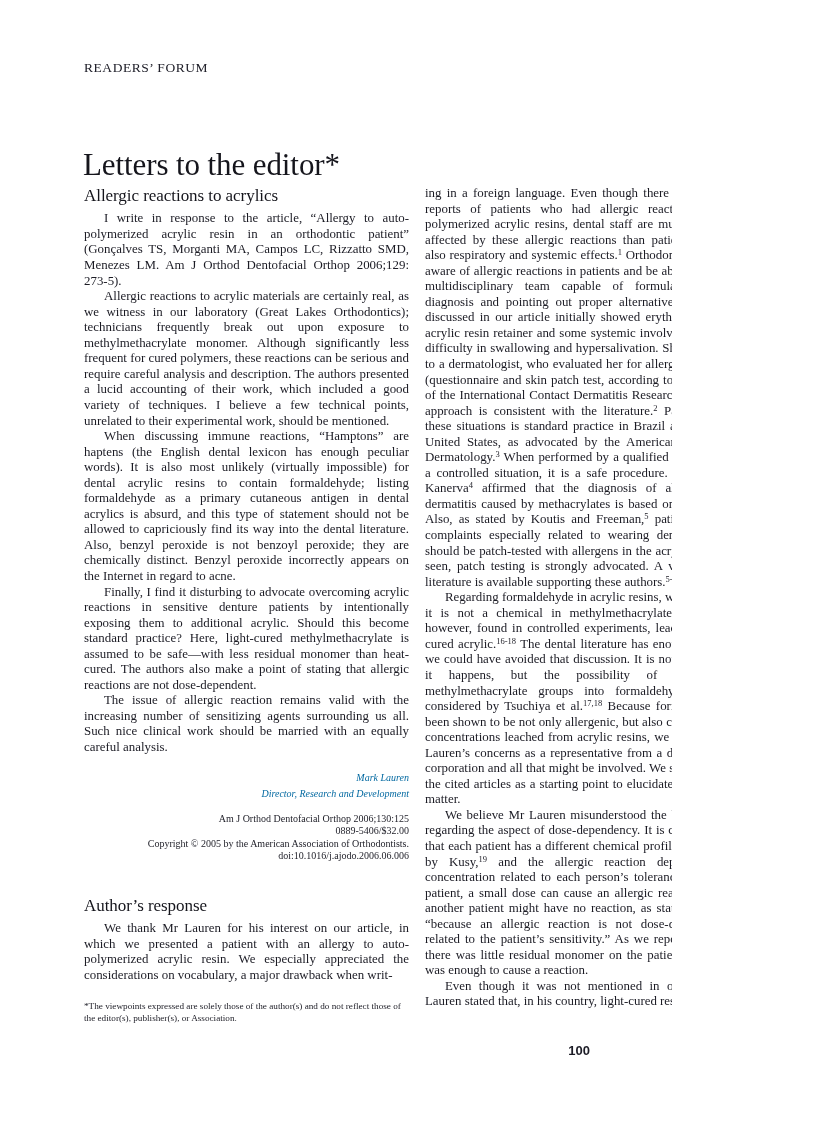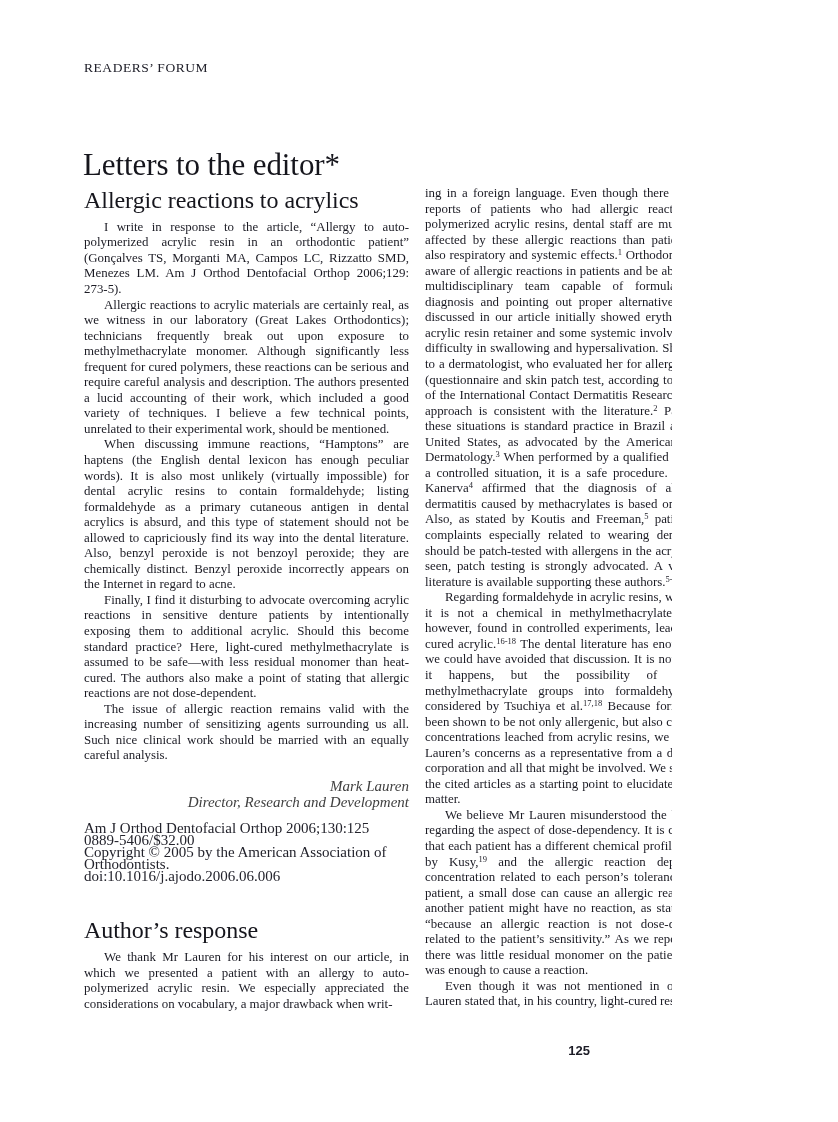--- a/index.html
+++ b/index.html
@@ -50,21 +50,21 @@
   .col {
     position: absolute;
     top: 0;
     width: 325px;
   }
   .col-left  { left: 0; }
   .col-right { left: 341px; }
 
   h2.section-head {
     margin: 0 0 5px 0;
-    font-size: 24px;
+    font-size: 17px;
     font-weight: 400;
     letter-spacing: -0.05px;
     color: #15151c;
     line-height: 1.2;
   }
   h2.section-head.response {
     margin-top: 34px;
   }
 
   p.body {
@@ -83,32 +83,32 @@
     font-size: 0.66em;
     line-height: 0;
     vertical-align: 0.52em;
   }
 
   
   .signature {
     margin-top: 14px;
     text-align: right;
     font-style: italic;
-    font-size: 15px;
+    font-size: 10px;
     line-height: 16.4px;
-    color: #404040;
+    color: #0369a1;
   }
 
   
   .pub-meta {
     margin-top: 11px;
-    font-size: 15px;
+    font-size: 10px;
     line-height: 12.1px;
     color: #23232c;
-    text-align: left;
+    text-align: right;
   }
 
   
   .footnote {
     position: absolute;
     left: 84px;
     top: 1000px;
     width: 330px;
     font-size: 9.2px;
     line-height: 12.2px;
@@ -173,16 +173,17 @@
       <p class="body"><span>Regarding formaldehyde in acrylic resins, we do agree that it is not a chemical in methylmethacrylate resins. It is, however, found in controlled experiments, leaching from the cured acrylic.</span><sup>16-18</sup><span> The dental literature has enough reports, so we could have avoided that discussion. It is not yet clear how it happens, but the possibility of oxidation of methylmethacrylate groups into formaldehyde has been considered by Tsuchiya et al.</span><sup>17,18</sup><span> Because formaldehyde has been shown to be not only allergenic, but also cytotoxic, in the concentrations leached from acrylic resins, we understand Mr Lauren’s concerns as a representative from a dental materials corporation and all that might be involved. We suggest reading the cited articles as a starting point to elucidate this important matter.</span></p>
 
       <p class="body"><span>We believe Mr Lauren misunderstood the brief statement regarding the aspect of dose-dependency. It is clear in the text that each patient has a different chemical profile, as suggested by Kusy,</span><sup>19</sup><span> and the allergic reaction depends on the concentration related to each person’s tolerance level. For 1 patient, a small dose can cause an allergic reaction, whereas another patient might have no reaction, as stated in the text, “because an allergic reaction is not dose-dependent, but related to the patient’s sensitivity.” As we reported, although there was little residual monomer on the patient’s retainer, it was enough to cause a reaction.</span></p>
 
       <p class="body">Even though it was not mentioned in our article, Mr Lauren stated that, in his country, light-cured resin is widely</p>
 
     </div>
 
   </div>
 
+  <div class="footnote">*The viewpoints expressed are solely those of the author(s) and do not reflect those of the editor(s), publisher(s), or Association.</div>
 
-  <div class="folio">125</div>
+  <div class="folio">100</div>
 
 </div>
 
 </body></html>

